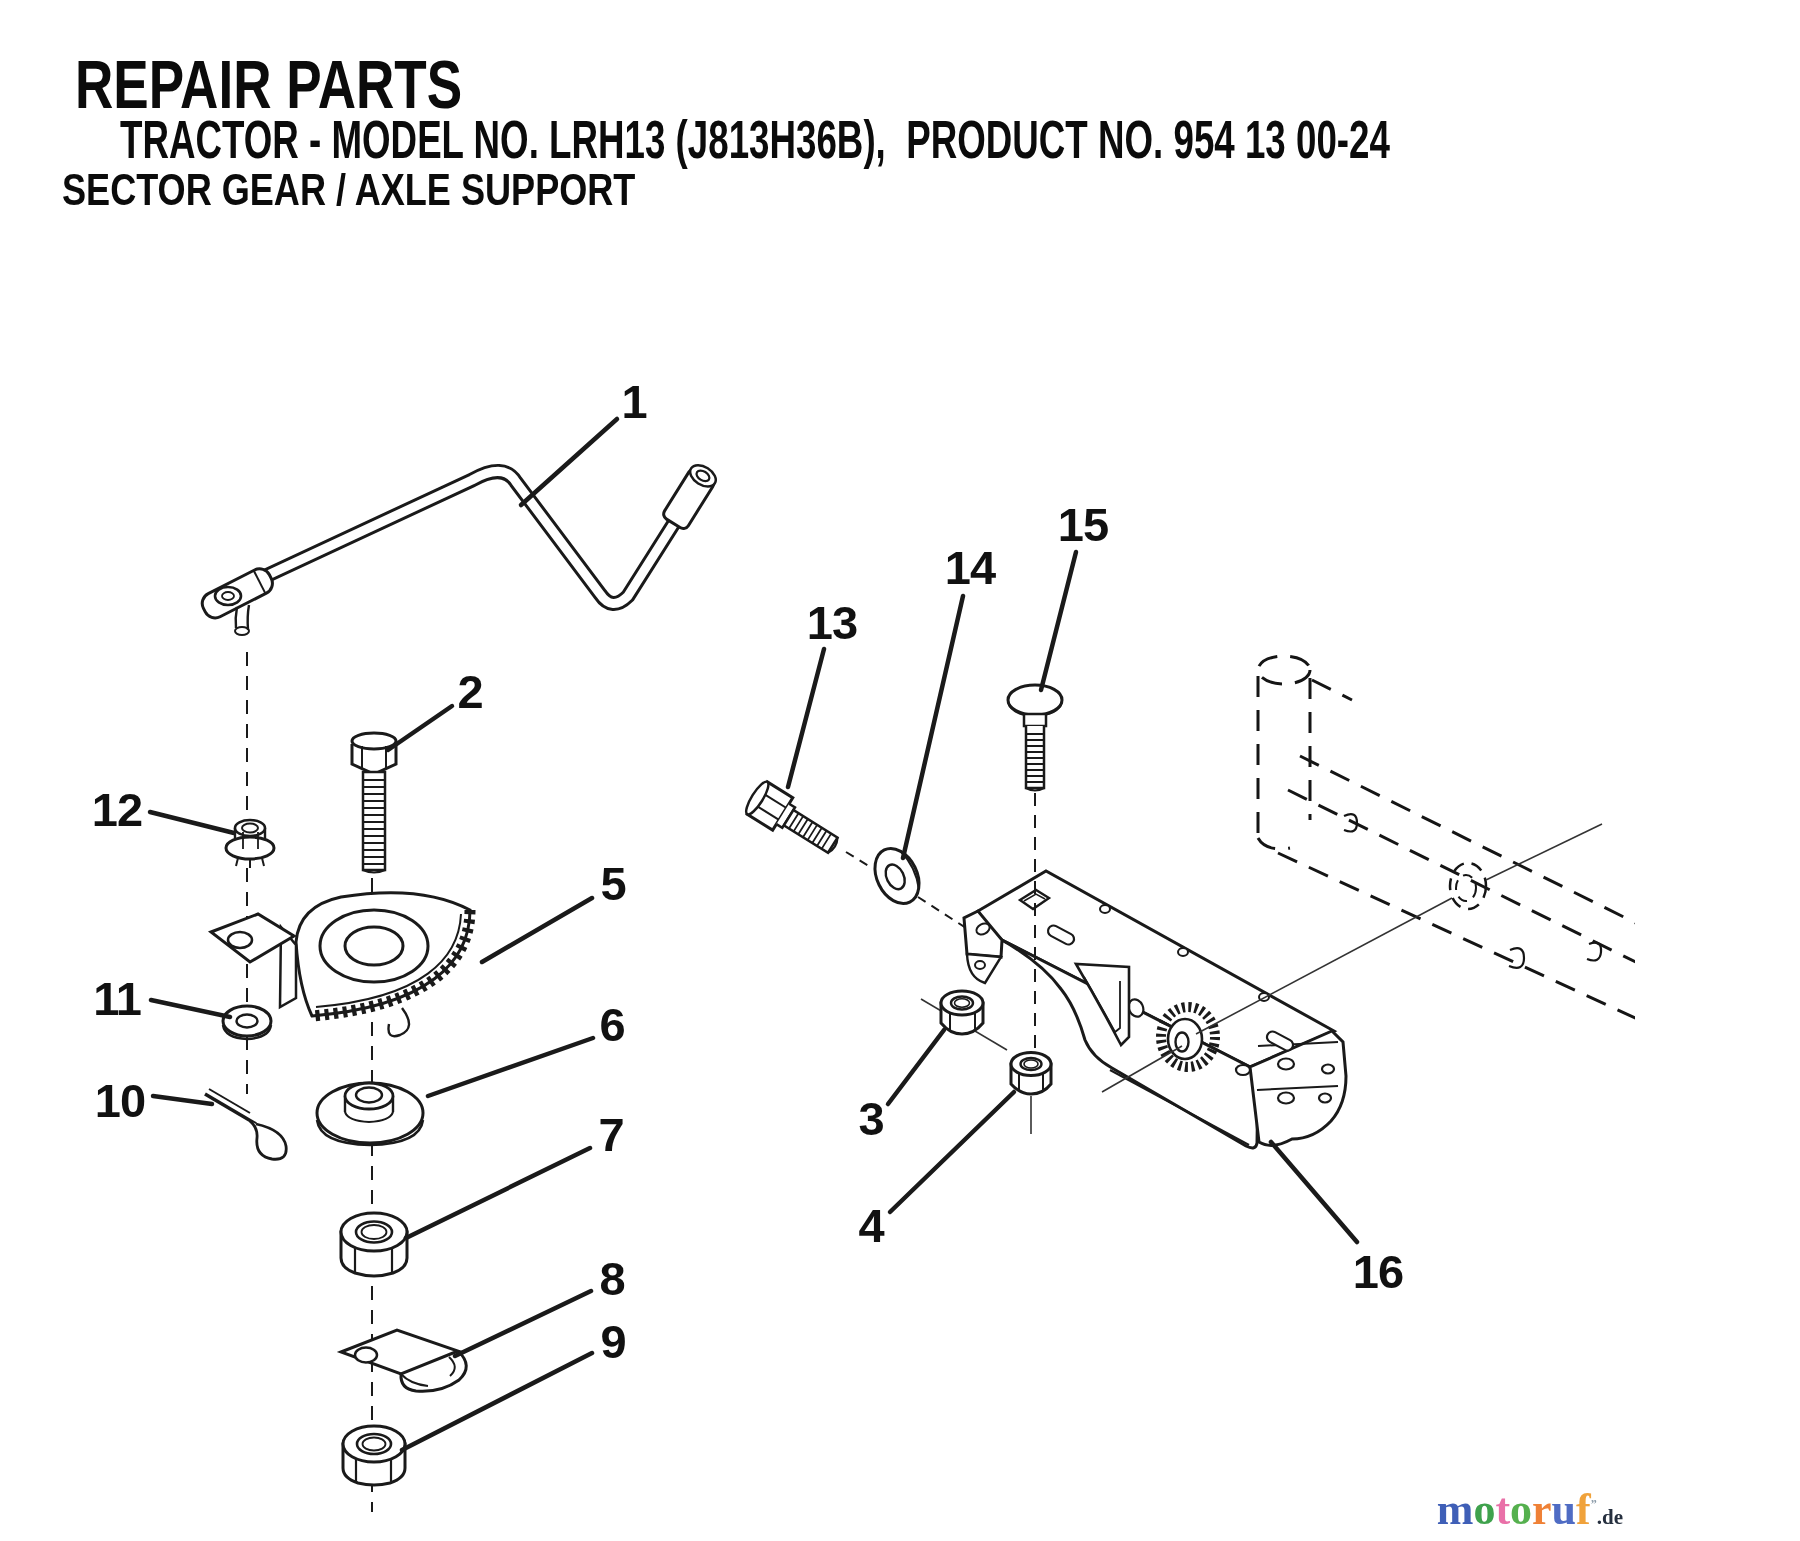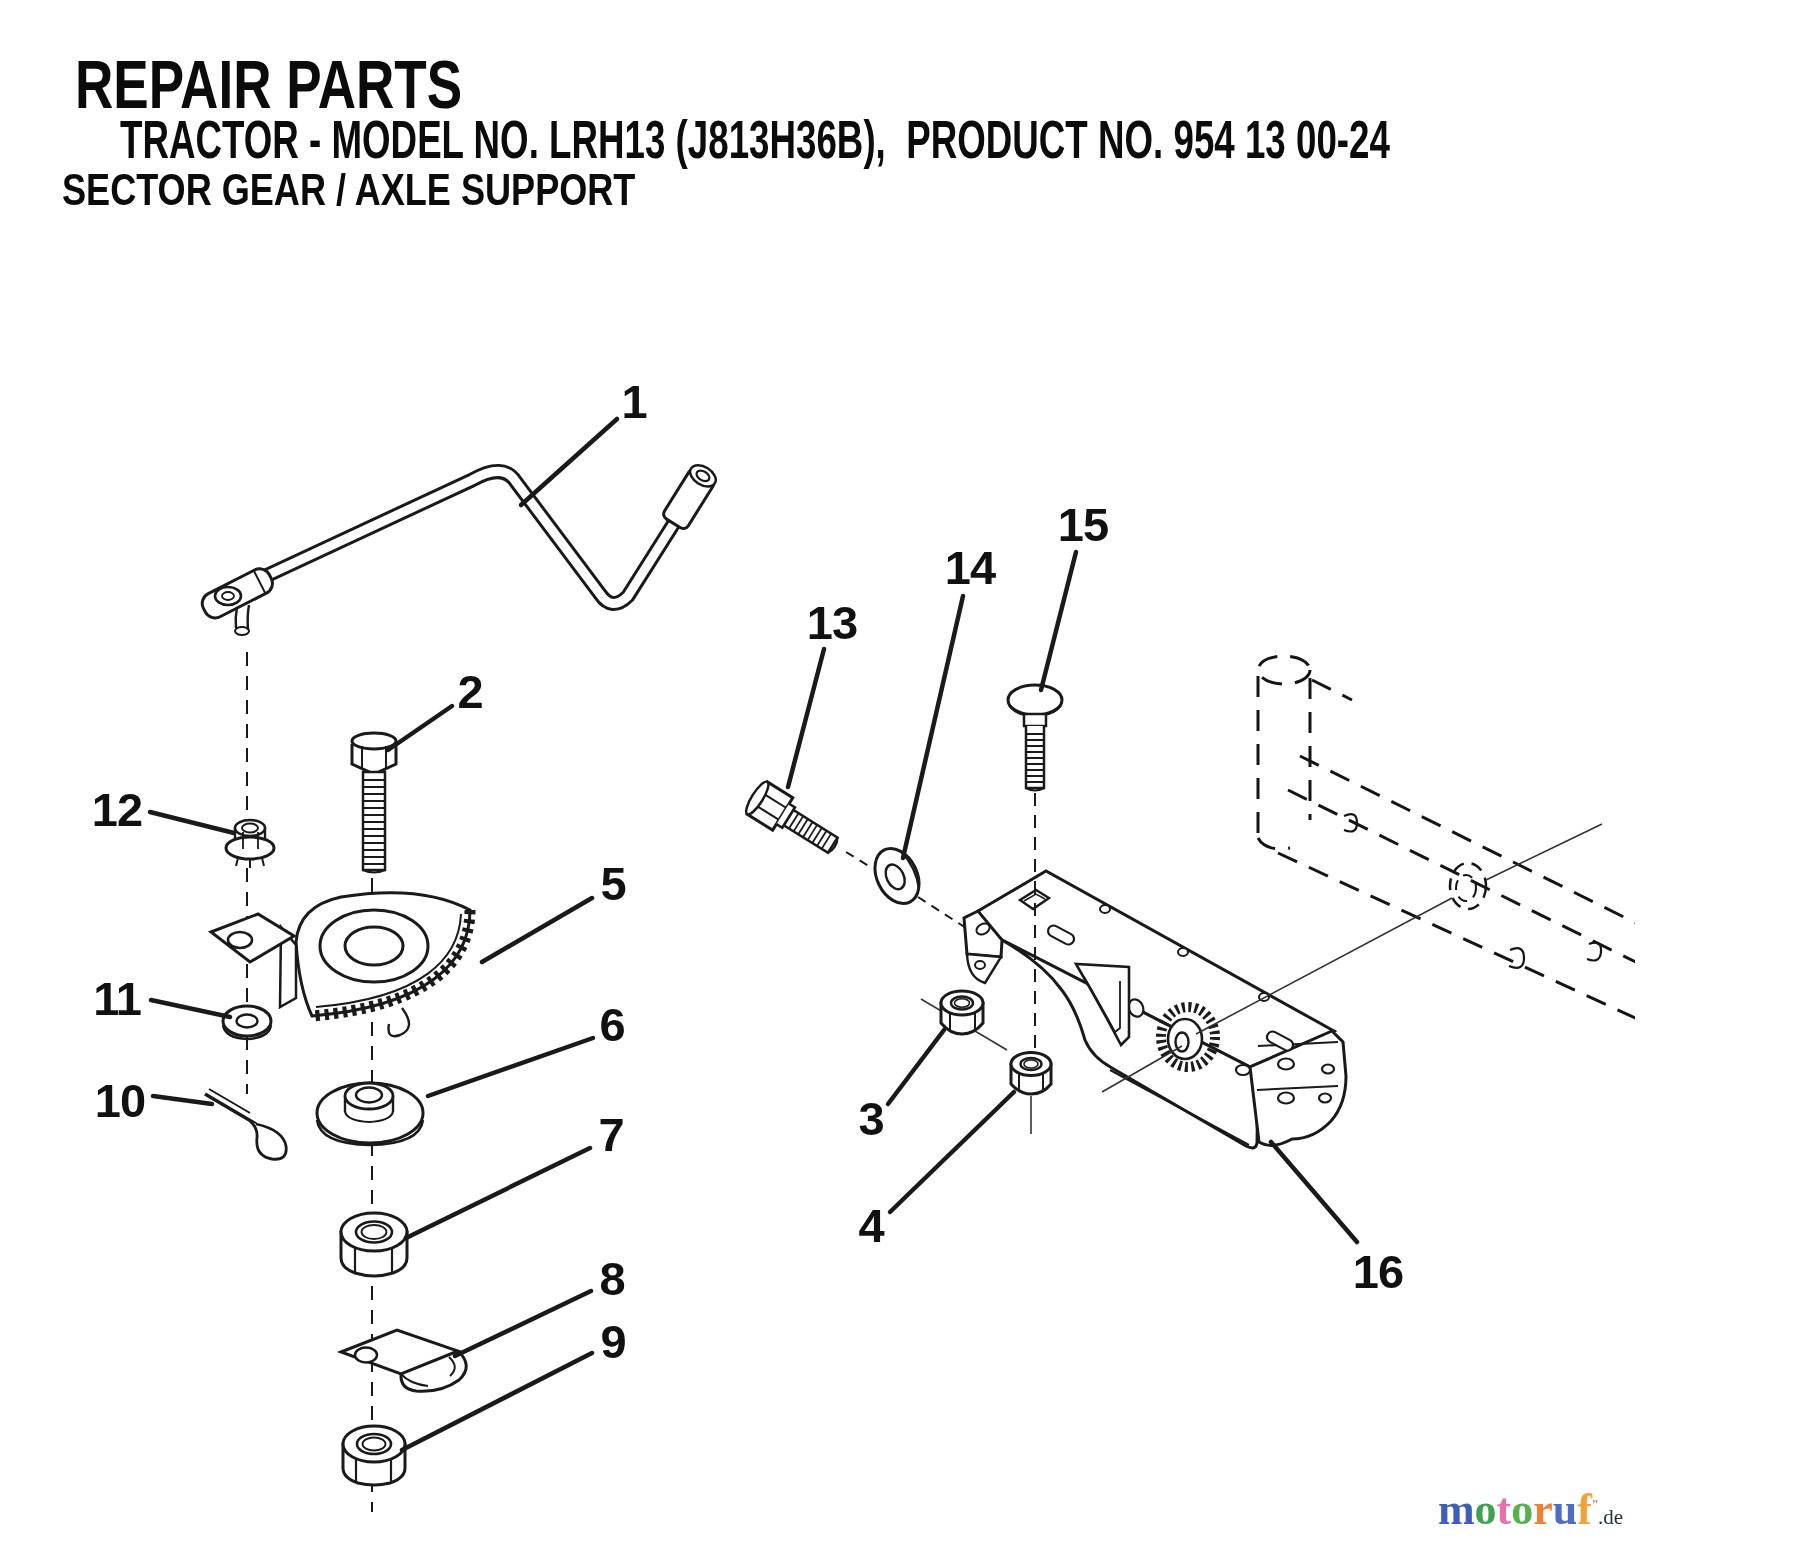--- a/index.html
+++ b/index.html
@@ -6,21 +6,21 @@
   #page{position:relative;width:1635px;height:1541px;background:#ffffff;overflow:hidden;
         font-family:"Liberation Sans", sans-serif;color:#0b0b0b;}
   .hdr{position:absolute;white-space:pre;font-weight:bold;line-height:1;transform-origin:0 0;color:#0b0b0b;}
   #title{left:75px;top:50px;font-size:68px;transform:scaleX(0.78);}
   #subtitle{left:120px;top:112px;font-size:54px;transform:scaleX(0.68);}
   #section{left:62px;top:168px;font-size:44px;transform:scaleX(0.82);}
   svg{position:absolute;left:0;top:0;}
   svg text{font-family:"Liberation Sans",sans-serif;font-weight:bold;font-size:47px;fill:#111;letter-spacing:-1px;}
   #watermark{position:absolute;right:12px;bottom:6px;font-family:"Liberation Serif",serif;
              font-weight:bold;font-size:44px;letter-spacing:0;}
-  #watermark .suffix{font-size:21px;font-weight:normal;}
+  #watermark .suffix{font-size:21px;font-weight:bold;}
   #watermark .tm{font-size:12px;color:#8a9aa8;vertical-align:super;}
 </style>
 </head>
 <body>
 
 <div id="page">
 
   <div id="title" class="hdr">REPAIR PARTS</div>
   <div id="subtitle" class="hdr">TRACTOR - MODEL NO. LRH13 (J813H36B),  PRODUCT NO. 954 13 00-24</div>
   <div id="section" class="hdr">SECTOR GEAR / AXLE SUPPORT</div>

